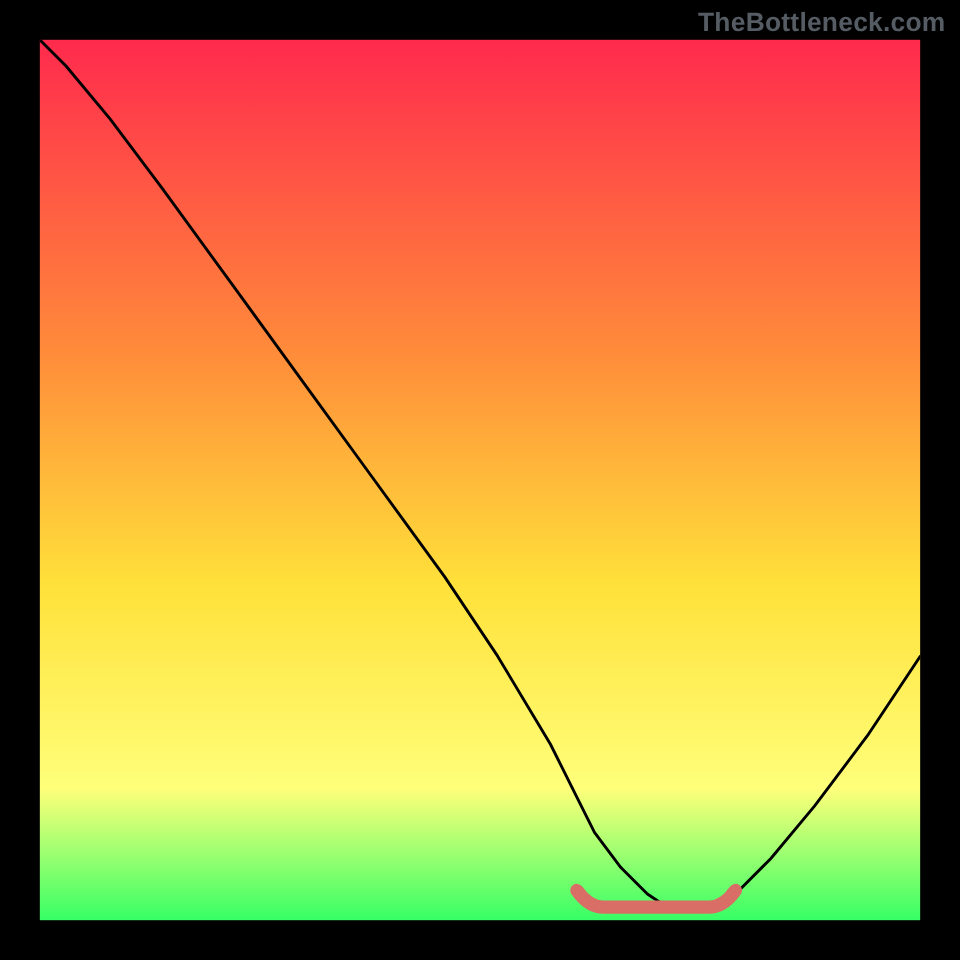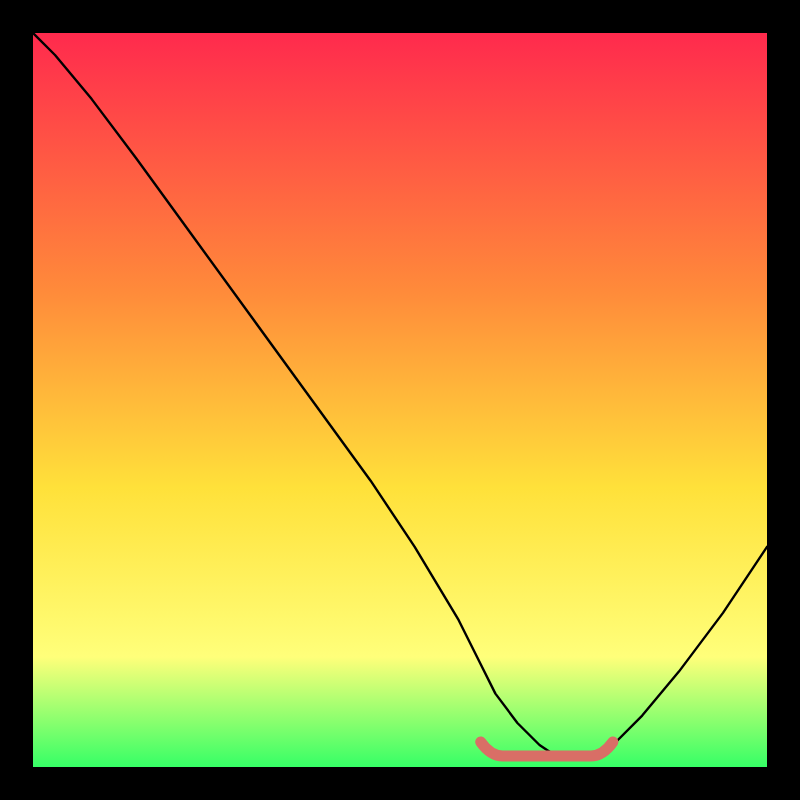--- a/index.html
+++ b/index.html
@@ -27,20 +27,21 @@
     top: 33px;
     width: 734px;
     height: 734px;
   }
   svg { display: block; }
 </style>
 </head>
 <body>
 
 <div class="stage">
+  <div class="watermark">TheBottleneck.com</div>
 
   <div class="plot">
     <svg id="chart-svg" viewBox="0 0 734 734" width="734" height="734">
       <defs>
         <linearGradient id="bg-grad" x1="0" y1="0" x2="0" y2="1">
           <stop id="g0" offset="0%" stop-color="#ff2a4d"></stop>
           <stop id="g1" offset="35%" stop-color="#ff8a3a"></stop>
           <stop id="g2" offset="62%" stop-color="#ffe13a"></stop>
           <stop id="g3" offset="85%" stop-color="#ffff7a"></stop>
           <stop id="g4" offset="100%" stop-color="#36ff66"></stop>

